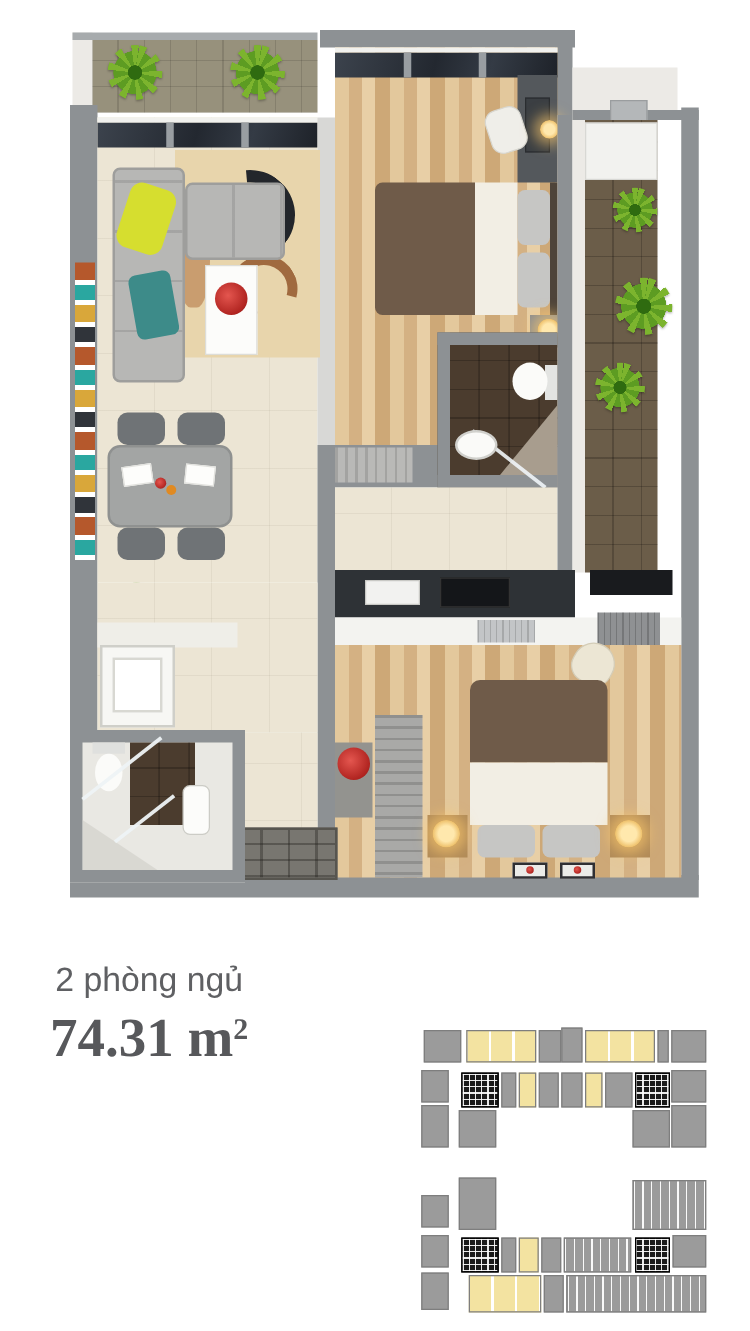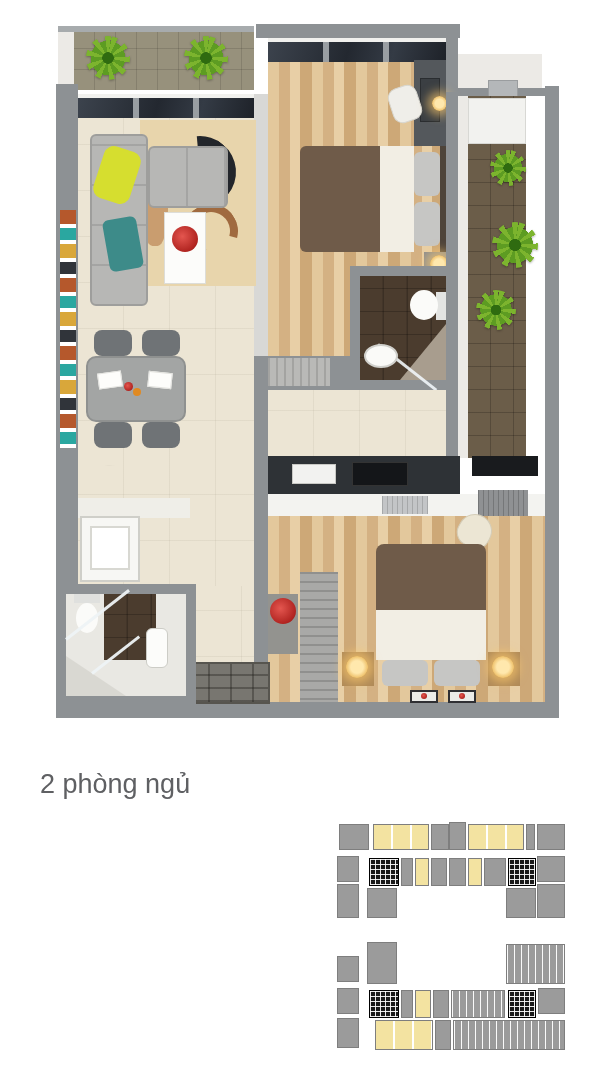--- a/index.html
+++ b/index.html
@@ -209,20 +209,21 @@
       <div class="abs" style="left:8px;top:0;width:26px;height:9px;background:#dfe0de;"></div>
       <div class="abs" style="left:10px;top:9px;width:22px;height:30px;background:#fbfbf9;border-radius:50%;"></div>
       <div class="abs" style="left:80px;top:34px;width:22px;height:40px;background:#fcfcfa;border:1px solid #ccccc6;border-radius:6px;"></div>
       <div class="abs" style="left:0;top:44px;width:80px;height:3px;background:rgba(238,243,246,.95);transform:rotate(-38deg);transform-origin:left center;"></div>
       <div class="abs" style="left:26px;top:78px;width:60px;height:3px;background:rgba(238,243,246,.95);transform:rotate(-38deg);transform-origin:left center;"></div>
     </div>
   </div>
 
   <div class="caption">
     <div class="subtitle">2 phòng ngủ</div>
+    <div class="area"><span>74.31 m</span><sup>2</sup></div>
   </div>
 
   <div class="keyplan" style="left:337px;top:822px;width:228px;height:98px;">
     <div class="ku" style="left:2px;top:2px;width:30px;height:26px;"></div>
     <div class="ku y y3" style="left:36px;top:2px;width:56px;height:26px;"></div>
     <div class="ku" style="left:94px;top:2px;width:18px;height:26px;"></div>
     <div class="ku" style="left:112px;top:0;width:17px;height:28px;"></div>
     <div class="ku y y3" style="left:131px;top:2px;width:56px;height:26px;"></div>
     <div class="ku" style="left:189px;top:2px;width:9px;height:26px;"></div>
     <div class="ku" style="left:200px;top:2px;width:28px;height:26px;"></div>

